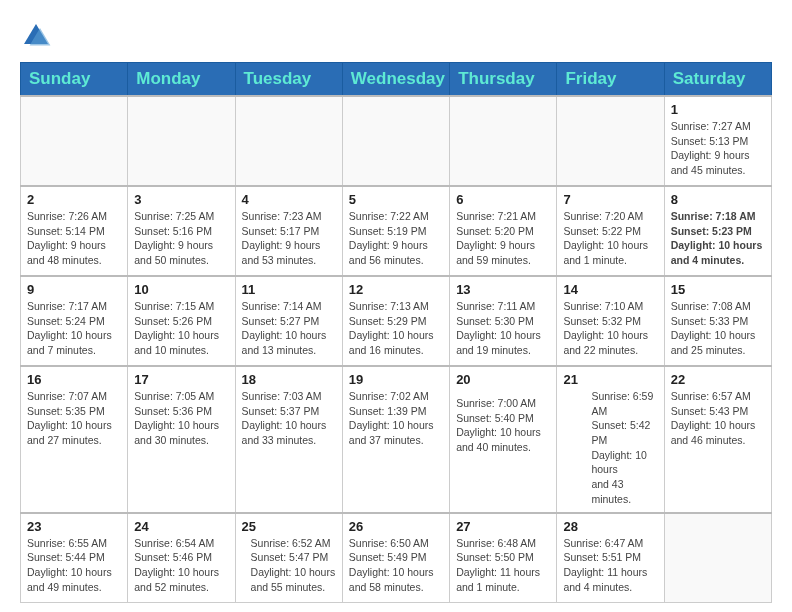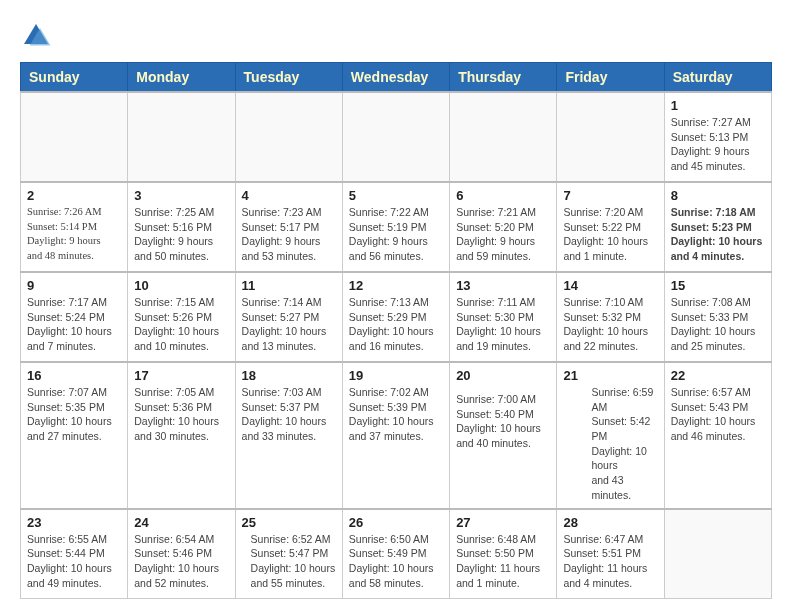--- a/index.html
+++ b/index.html
@@ -52,24 +52,24 @@
       font-size: 16px;
       color: #555;
     }
     .calendar-table {
       width: 100%;
       border-collapse: collapse;
       table-layout: fixed;
     }
     .calendar-table th {
       background-color: #2a6db5;
-      color: #fef9c3;
+      color: #5eead4;
       text-align: left;
       padding: 6px 8px;
-      font-size: 14px;
+      font-size: 17px;
       font-weight: bold;
       border: 1px solid #1a5ca0;
     }
     .calendar-table td {
       border: 1px solid #ccc;
       vertical-align: top;
       padding: 5px 6px;
       height: 90px;
       font-size: 11px;
       color: #333;
@@ -138,21 +138,21 @@
           <span class="day-number">1</span>
           <div class="day-info" style="white-space: pre-line;">Sunrise: 7:27 AM
 Sunset: 5:13 PM
 Daylight: 9 hours
 and 45 minutes.</div>
         </td>
       </tr>
       <tr class="week-row">
         <td>
           <span class="day-number">2</span>
-          <div class="day-info" style="white-space: pre-line; font-family: Liberation Serif, serif;">Sunrise: 7:26 AM
+          <div class="day-info" style="white-space: pre-line;">Sunrise: 7:26 AM
 Sunset: 5:14 PM
 Daylight: 9 hours
 and 48 minutes.</div>
         </td>
         <td>
           <span class="day-number">3</span>
           <div class="day-info" style="white-space: pre-line;">Sunrise: 7:25 AM
 Sunset: 5:16 PM
 Daylight: 9 hours
 and 50 minutes.</div>
@@ -262,21 +262,21 @@
         <td>
           <span class="day-number">18</span>
           <div class="day-info" style="white-space: pre-line;">Sunrise: 7:03 AM
 Sunset: 5:37 PM
 Daylight: 10 hours
 and 33 minutes.</div>
         </td>
         <td>
           <span class="day-number">19</span>
           <div class="day-info" style="white-space: pre-line;">Sunrise: 7:02 AM
-Sunset: 5:39 PM
+Sunset: 1:39 PM
 Daylight: 10 hours
 and 37 minutes.</div>
         </td>
         <td>
           <span class="day-number">20</span>
           <div class="day-info" style="white-space: pre-line; margin-top: 9px;">Sunrise: 7:00 AM
 Sunset: 5:40 PM
 Daylight: 10 hours
 and 40 minutes.</div>
         </td>

